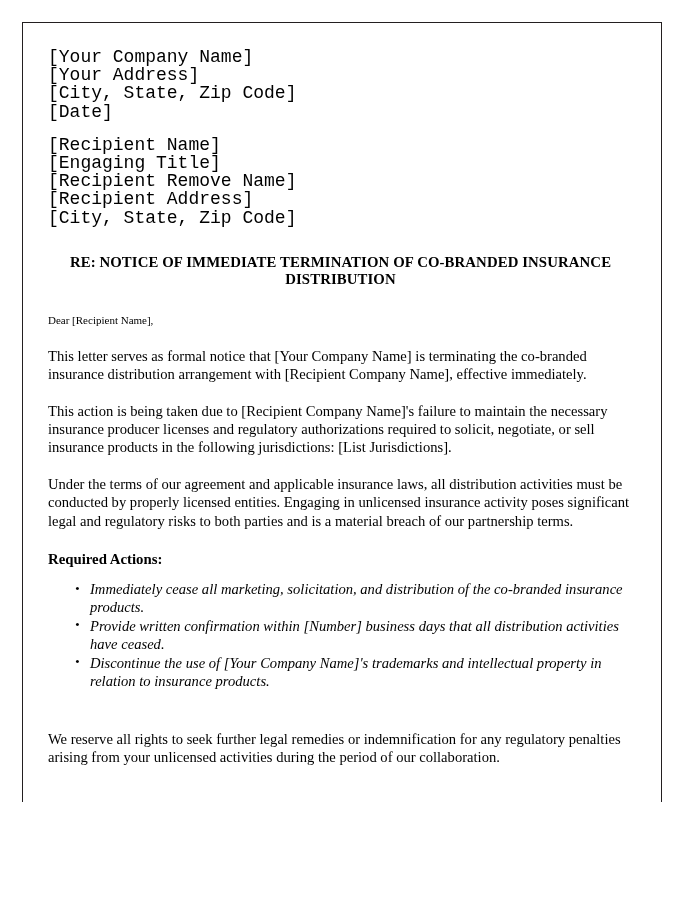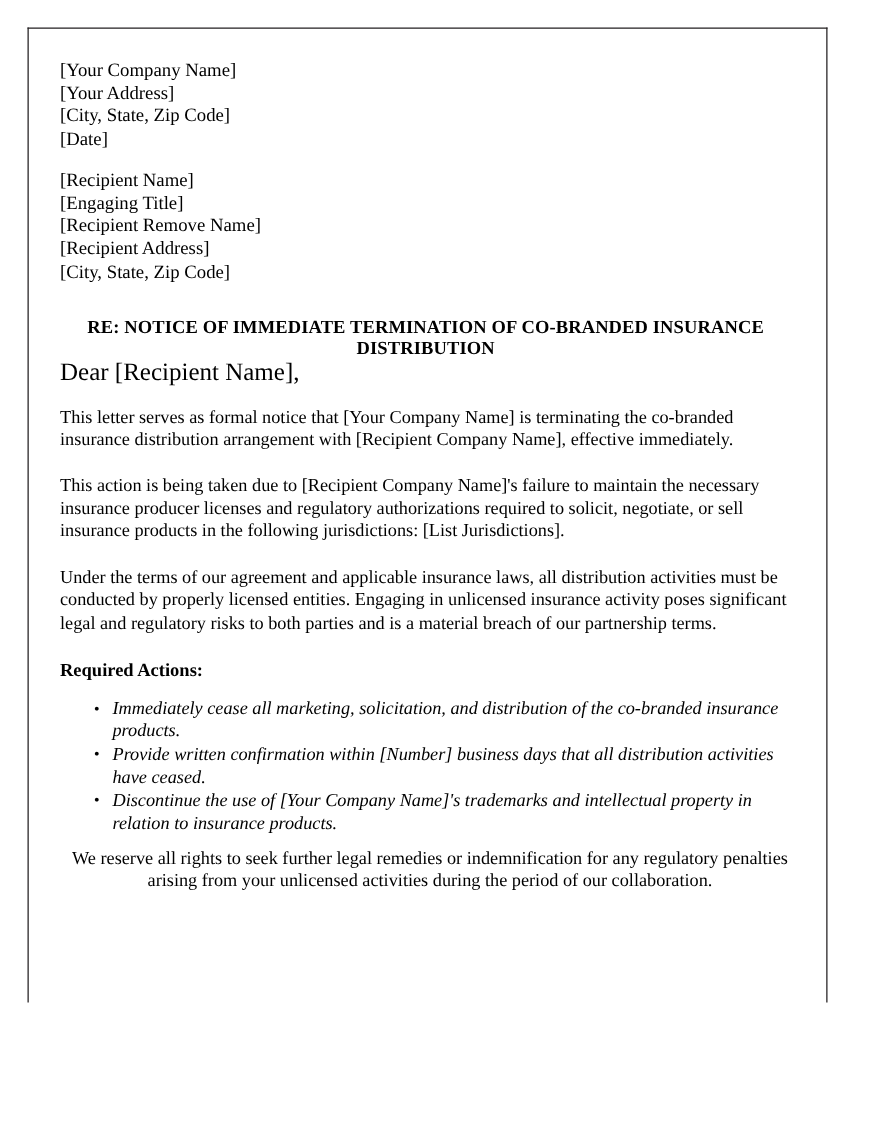--- a/index.html
+++ b/index.html
@@ -33,43 +33,45 @@
 
   .letter {
     position: absolute;
     left: 48px;
     top: 48px;
     width: 592px;
     box-sizing: border-box;
   }
 
   .addr-block {
-    font-size: 15px;
+    font-size: 18px;
     line-height: 18.2px;
+    font-family: Liberation Mono, monospace;
   }
   .addr-line {
     white-space: nowrap;
   }
   .block-gap {
     height: 15px;
   }
 
   .subject {
     font-size: 14.8px;
     font-weight: bold;
     line-height: 17.5px;
     margin-top: 27px;
     letter-spacing: 0.1px;
     max-width: 585px;
     text-align: center;
   }
 
   .salutation {
-    font-size: 20px;
+    font-size: 11px;
     line-height: 18px;
+    margin-top: 22px;
   }
 
   .para {
     font-size: 14.6px;
     line-height: 18.4px;
     margin-top: 18px;
     text-align: left;
   }
 
   .subhead {
@@ -97,22 +99,21 @@
     position: absolute;
     left: -15px;
     top: -0.5px;
     font-size: 13px;
     line-height: 18.4px;
   }
 
   .closing {
     font-size: 14.6px;
     line-height: 18.4px;
-    margin-top: 9px;
-    text-align: center;
+    margin-top: 39px;
   }
 </style>
 </head>
 <body>
 
 <div class="page-frame"></div>
 
 <div class="letter">
 
   <div class="addr-block">

